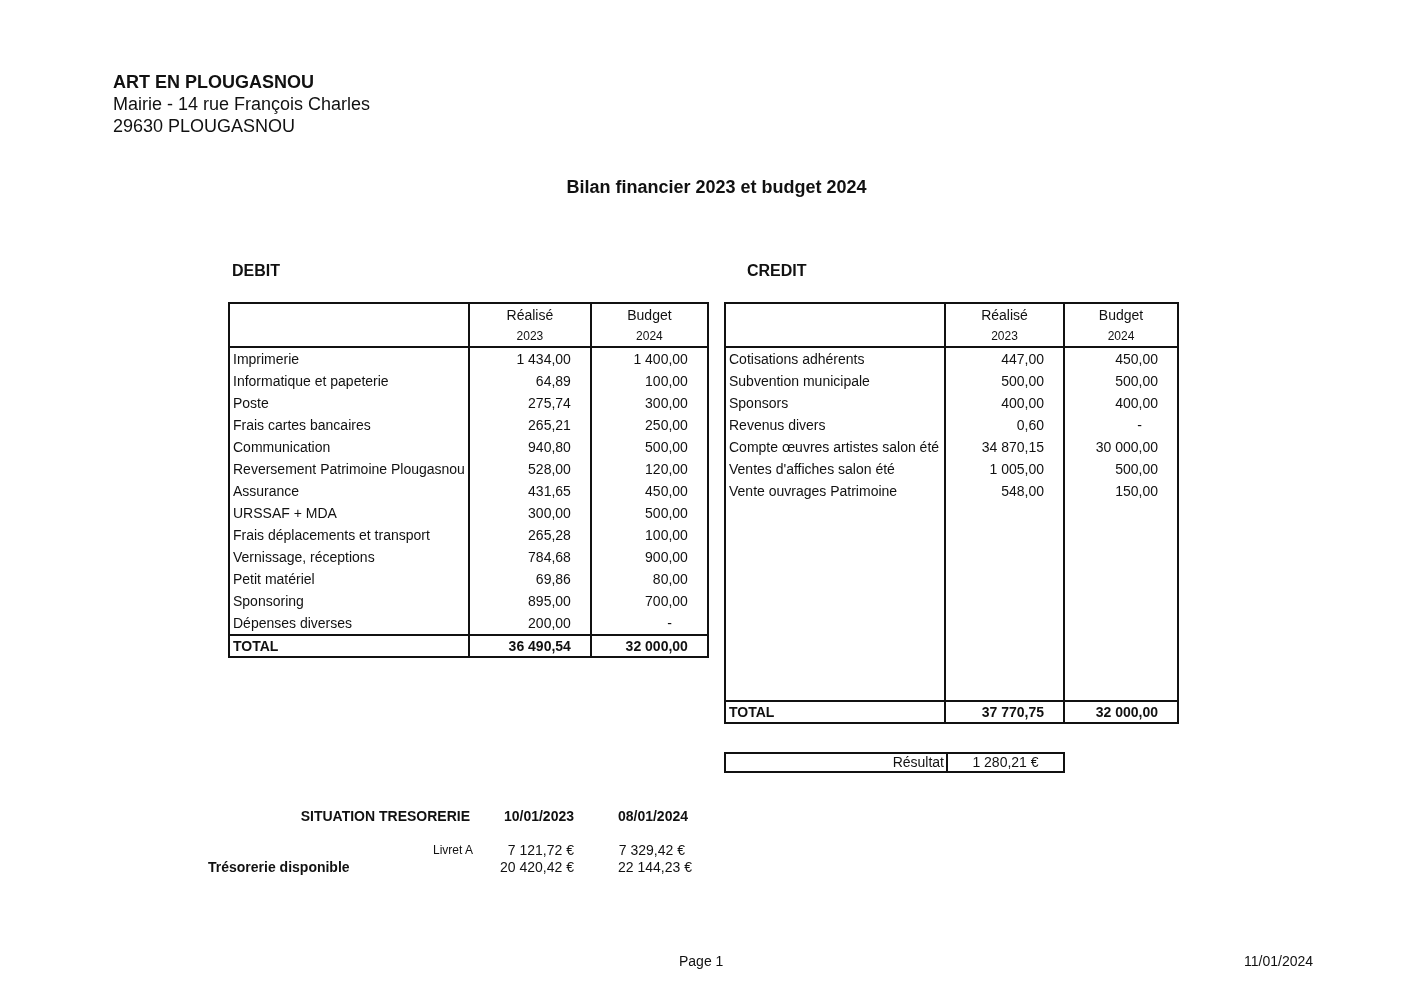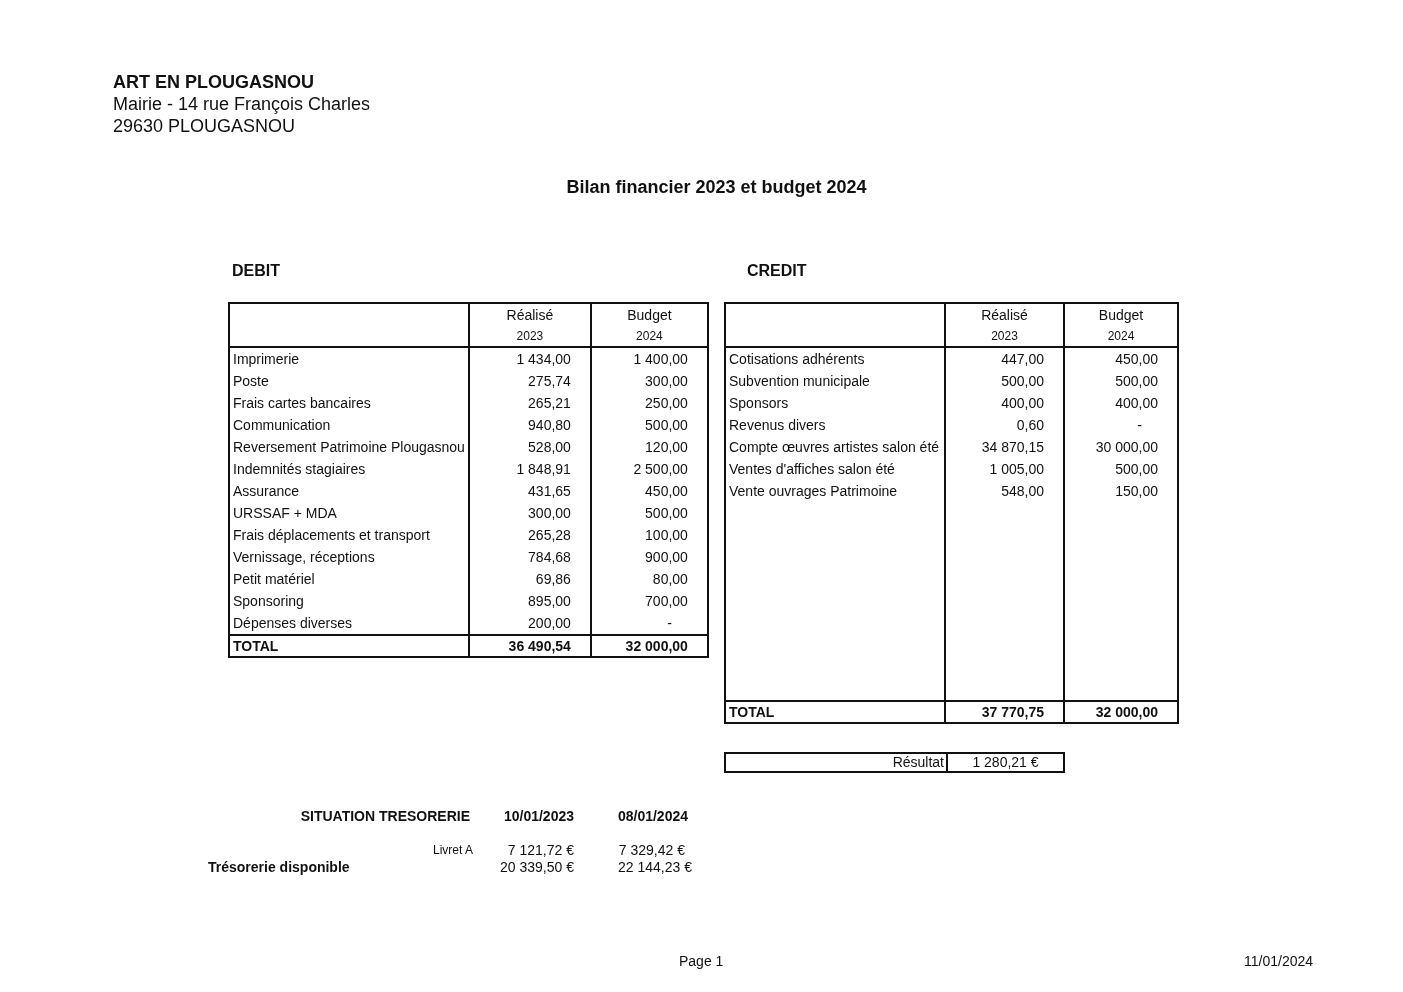--- a/index.html
+++ b/index.html
@@ -72,43 +72,43 @@
     <td class="num">2024</td>
   </tr>
   </tbody>
     <tbody id="debit-body">
       <tr>
         <td class="lbl">Imprimerie</td>
         <td class="num">1 434,00</td>
         <td class="num">1 400,00</td>
       </tr>
       <tr>
+        <td class="lbl">Informatique et papeterie</td>
+        <td class="num">64,89</td>
+        <td class="num">100,00</td>
+      </tr>
+      <tr>
         <td class="lbl">Poste</td>
         <td class="num">275,74</td>
         <td class="num">300,00</td>
       </tr>
       <tr>
         <td class="lbl">Frais cartes bancaires</td>
         <td class="num">265,21</td>
         <td class="num">250,00</td>
       </tr>
       <tr>
         <td class="lbl">Communication</td>
         <td class="num">940,80</td>
         <td class="num">500,00</td>
       </tr>
       <tr>
         <td class="lbl">Reversement Patrimoine Plougasnou</td>
         <td class="num">528,00</td>
         <td class="num">120,00</td>
-      </tr>
-      <tr>
-        <td class="lbl">Indemnités stagiaires</td>
-        <td class="num">1 848,91</td>
-        <td class="num">2 500,00</td>
       </tr>
       <tr>
         <td class="lbl">Assurance</td>
         <td class="num">431,65</td>
         <td class="num">450,00</td>
       </tr>
       <tr>
         <td class="lbl">URSSAF + MDA</td>
         <td class="num">300,00</td>
         <td class="num">500,00</td>
@@ -268,19 +268,19 @@
     <span class="abs bold tc1">10/01/2023</span>
     <span class="abs bold tc2" style="width:98px;">08/01/2024</span>
   </div>
   <div class="row" style="top:34px; width:100%;">
     <span class="abs tl small" style="text-align:right;">Livret A</span>
     <span class="abs tc1">7 121,72 €</span>
     <span class="abs tc2" style="width:95px;">7 329,42 €</span>
   </div>
   <div class="row" style="top:51px; width:100%;">
     <span class="abs tl bold" style="text-align:left;">Trésorerie disponible</span>
-    <span class="abs tc1">20 339,50 €</span>
+    <span class="abs tc1">20 420,42 €</span>
     <span class="abs tc2">22 144,23 €</span>
   </div>
 </div>
 
 <div class="abs footer" style="left:679px">Page 1</div>
 <div class="abs footer" style="left:1244px">11/01/2024</div>
 
 </body></html>

